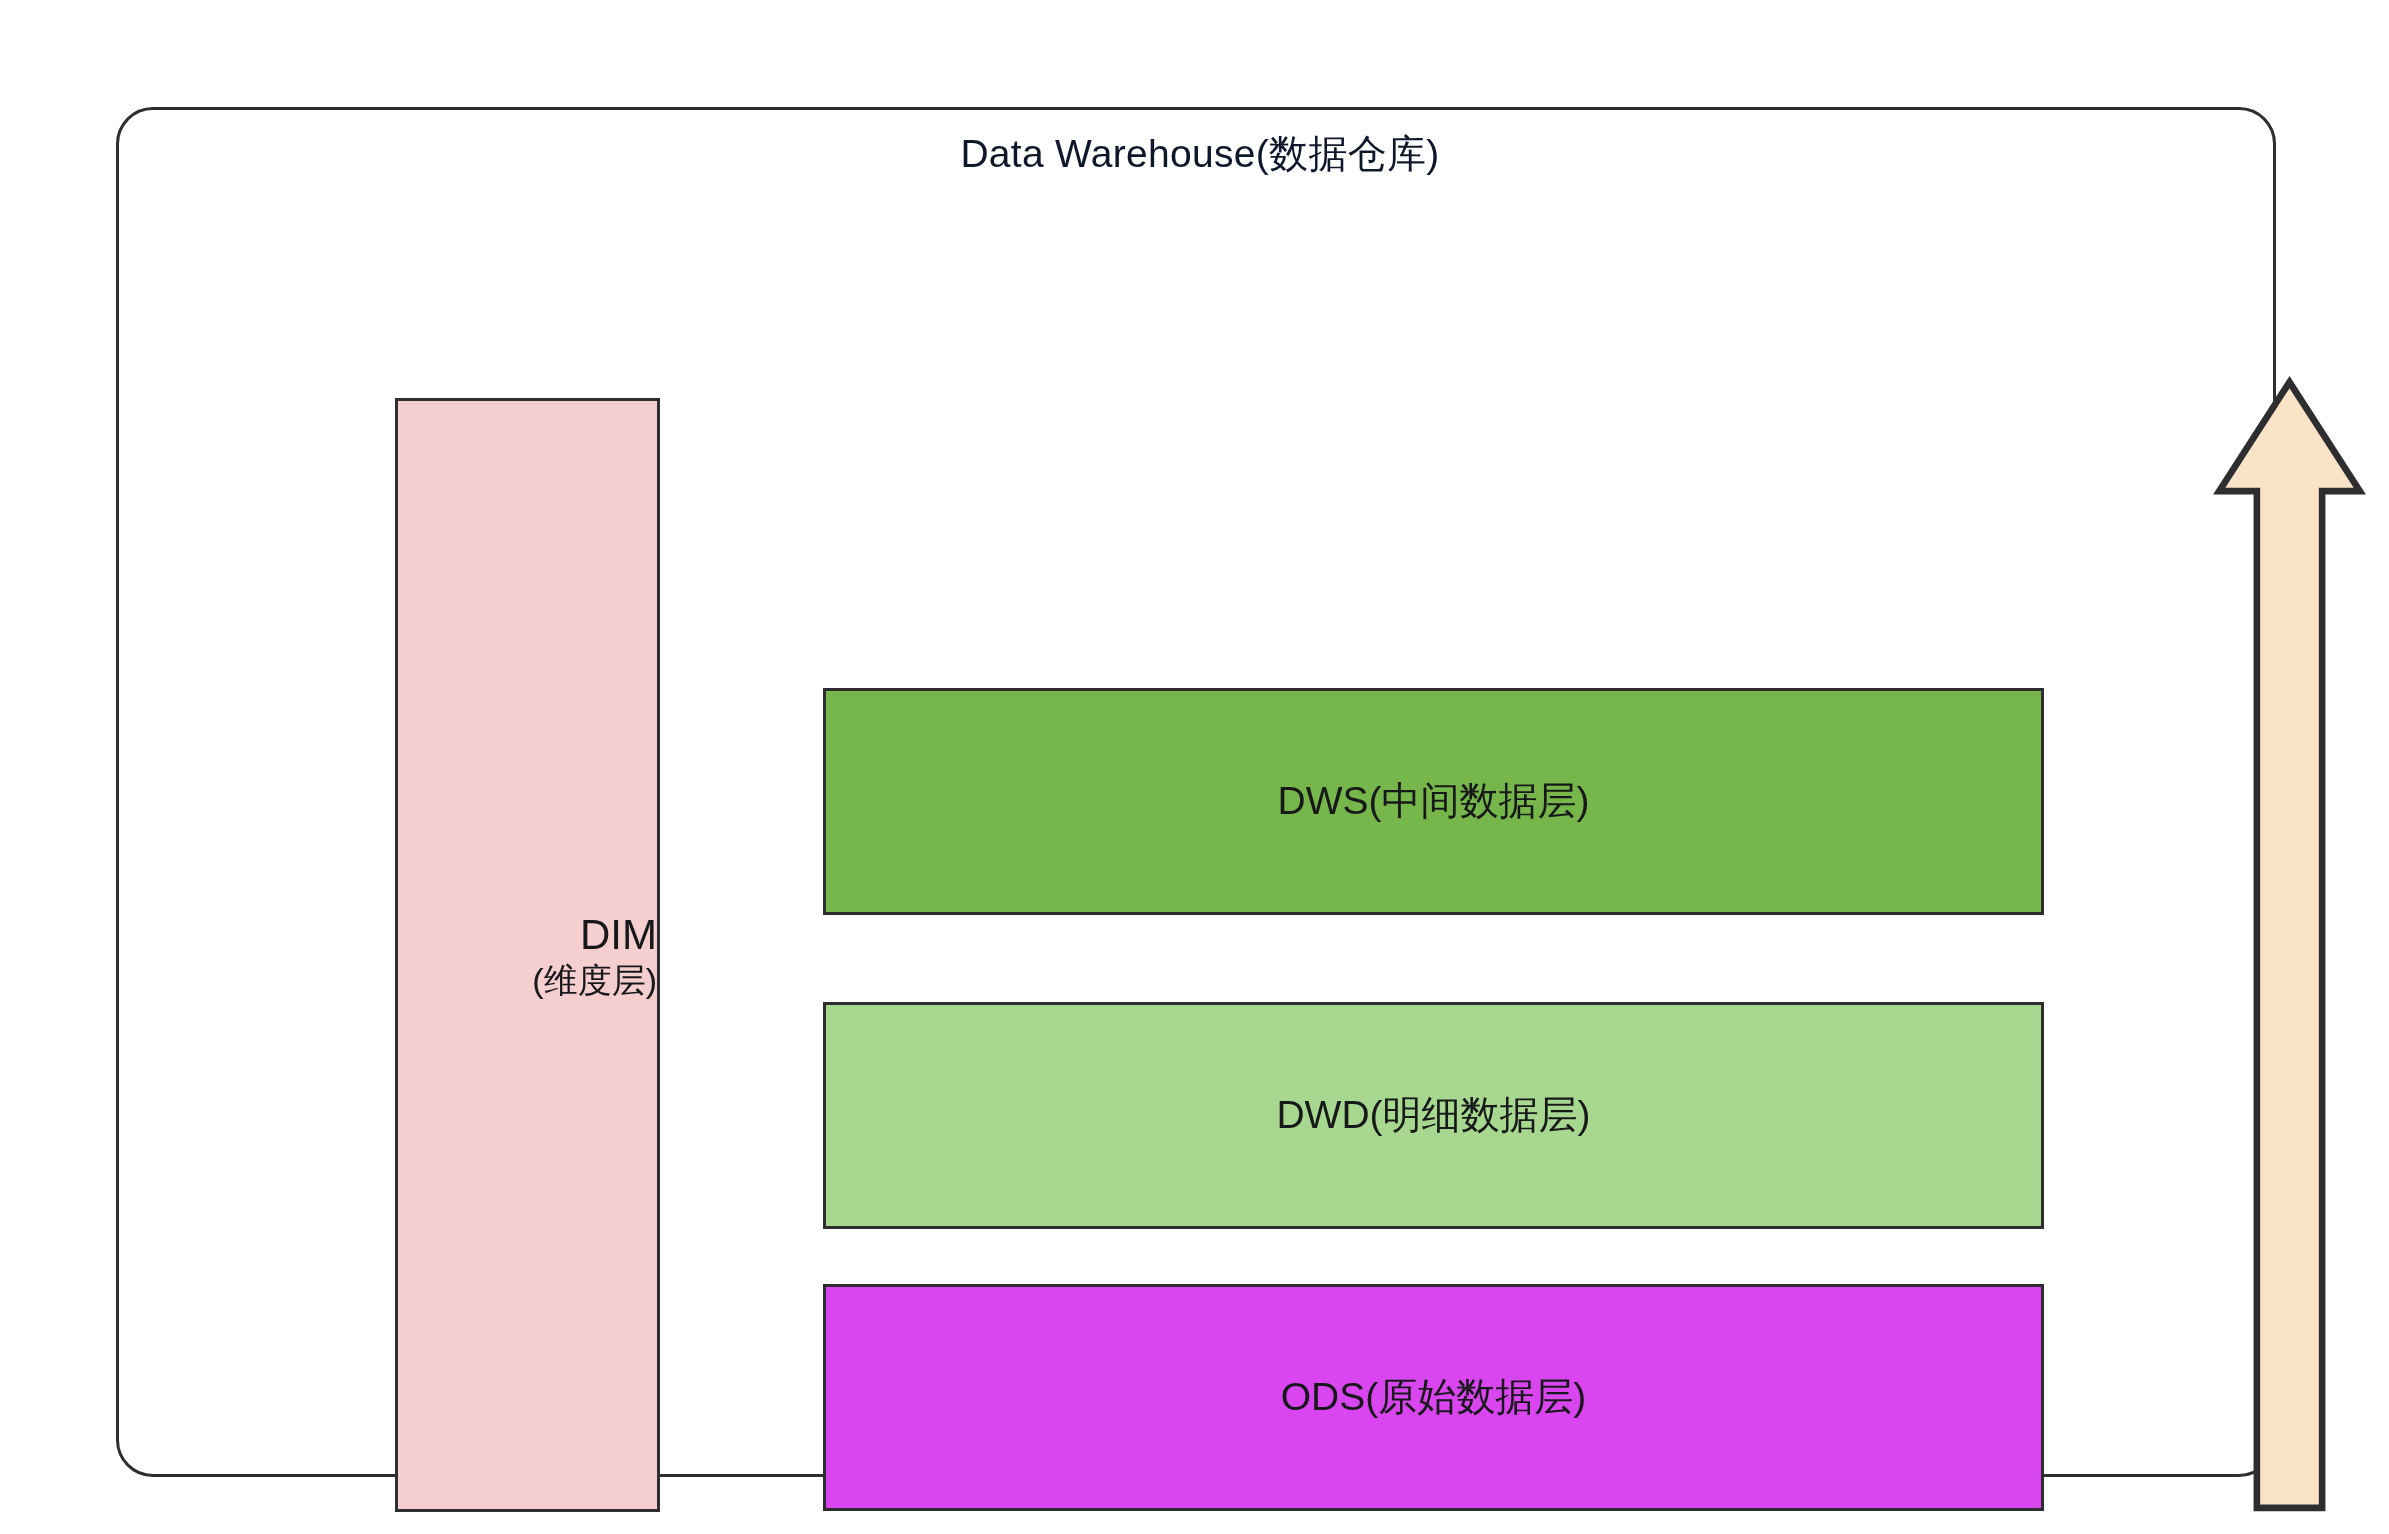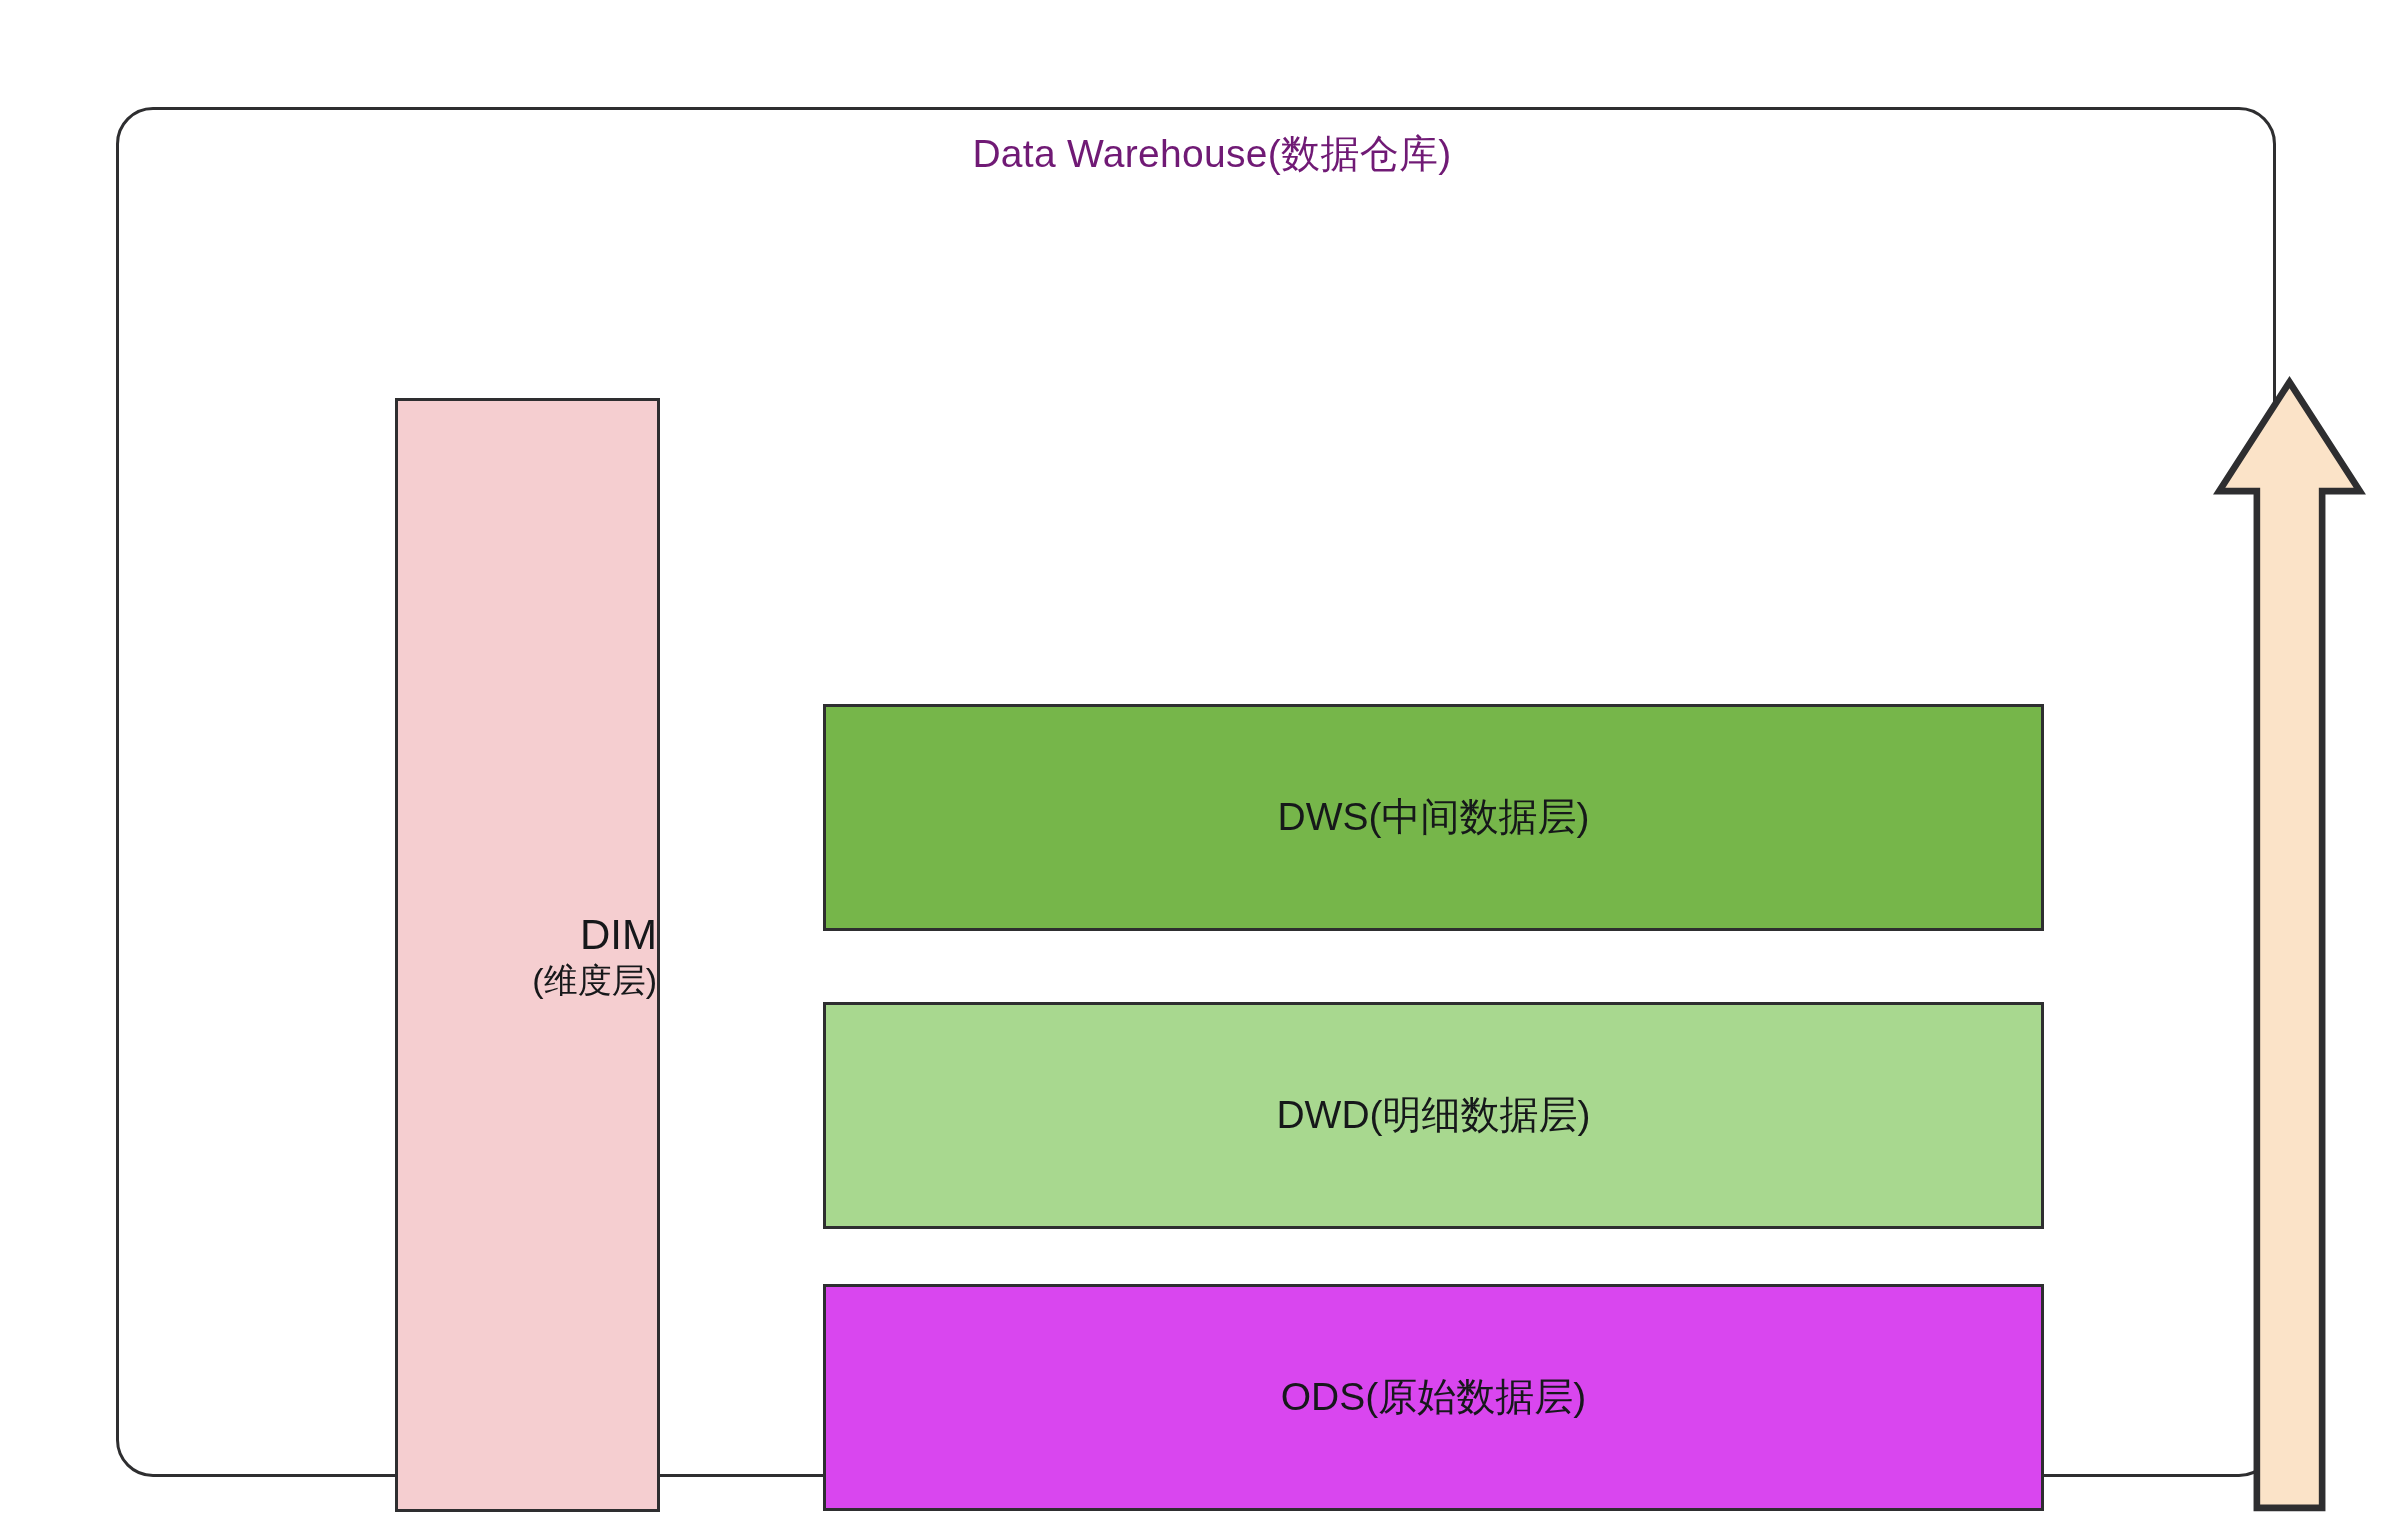--- a/index.html
+++ b/index.html
@@ -28,27 +28,27 @@
     width: 2160px;
     height: 1370px;
     box-sizing: border-box;
     border: 3.6px solid #2e2e30;
     border-radius: 37px;
     background: #ffffff;
   }
 
   .dw-title {
     position: absolute;
-    left: 16px;
+    left: 4px;
     top: 23.4px;
     width: 100%;
     text-align: center;
     font-size: 39px;
     line-height: 1.1;
-    color: #701a75;
+    color: #0f172a;
     letter-spacing: 0.3px;
     white-space: nowrap;
   }
 
   
   .box {
     position: absolute;
     box-sizing: border-box;
     border: 3.6px solid #2e2e30;
     display: flex;
@@ -81,21 +81,21 @@
   .layer-box {
     left: 704px;
     width: 1221px;
   }
   .ads-box {
     top: 286px;
     height: 227px;
     background: #aed3f5;
   }
   .dws-box {
-    top: 594px;
+    top: 578px;
     height: 227px;
     background: #76b64a;
   }
   .dwd-box {
     top: 892px;
     height: 227px;
     background: #a8d88f;
   }
   .ods-box {
     top: 1174px;

